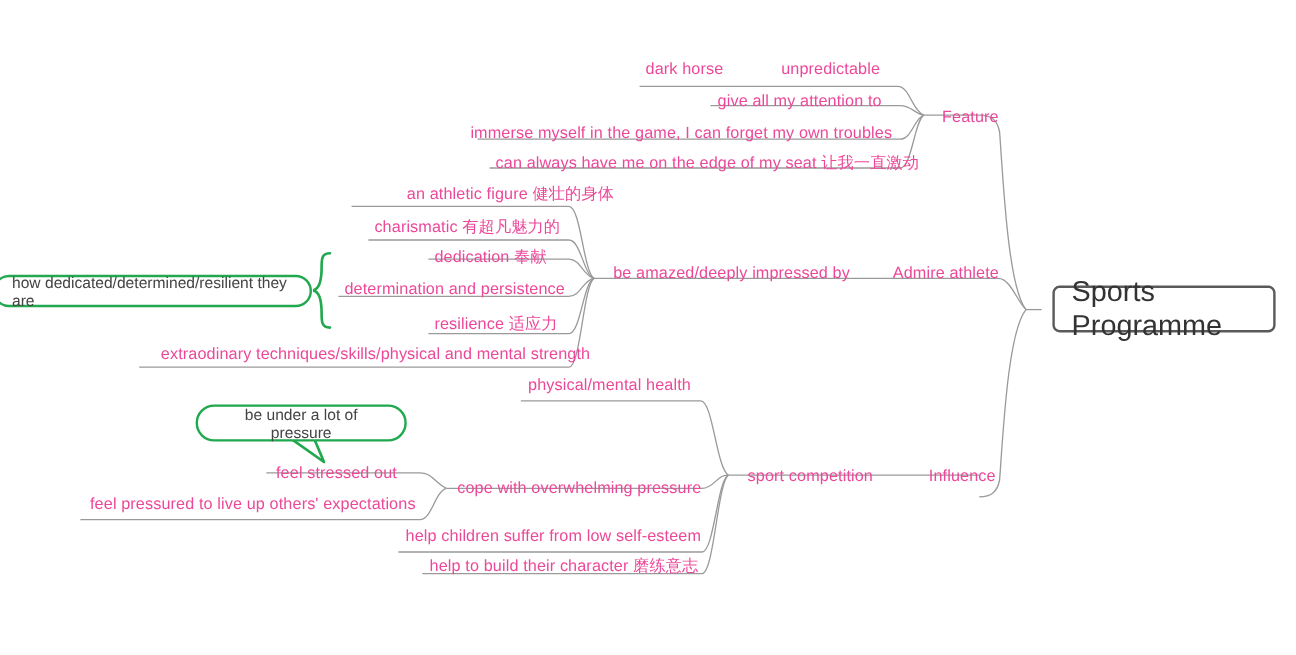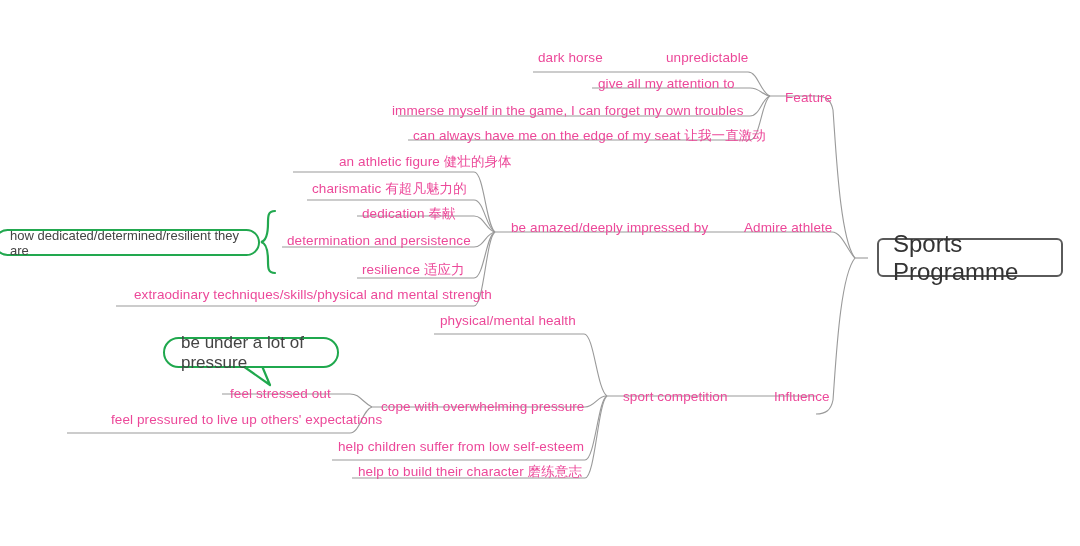--- a/index.html
+++ b/index.html
@@ -17,23 +17,23 @@
         display:flex;align-items:center;justify-content:center;
         padding:0 14px;box-sizing:border-box;}
 
   
   .green-box{position:absolute;border:2px solid #22a84f;border-radius:16px;
              background:#fff;color:#444;font-size:13px;
              display:flex;align-items:center;padding:0 14px;box-sizing:border-box;}
 
   
   .bubble{position:absolute;border:2.2px solid #1fa84d;border-radius:20px;
-          background:#fff;color:#444;font-size:17px;
+          background:#fff;color:#444;font-size:13px;
           display:flex;align-items:center;justify-content:center;
-          padding:0 16px;box-sizing:border-box;}
+          padding:0 16px;box-sizing:border-box;text-align:center;}
 </style>
 </head>
 <body>
 
 <div id="stage">
 
   <svg id="wires" viewBox="0 0 1080 546" xmlns="http://www.w3.org/2000/svg">
     <g fill="none" stroke="#9a9a9a" stroke-width="1.1">
 
       <path d="M868,258 L855,258"></path>
@@ -92,21 +92,21 @@
     <span>Sports Programme</span>
   </div>
 
   <div class="node" style="left:785px;top:90px;">
     <span>Feature</span>
   </div>
 
   <div class="node" style="left:538px;top:50px;">
     <span>dark horse</span>
   </div>
-  <div class="node" style="left:651px;top:50px;margin-left:15px;">
+  <div class="node" style="left:651px;top:50px;">
     <span>unpredictable</span>
   </div>
   <div class="node" style="left:598px;top:76px;">
     <span>give all my attention to</span>
   </div>
   <div class="node" style="left:392px;top:103px;">
     <span>immerse myself in the game, I can forget my own troubles</span>
   </div>
   <div class="node" style="left:413px;top:128px;">
     <span>can always have me on the edge of my seat 让我一直激动</span>
@@ -148,21 +148,21 @@
   <div class="node" style="left:623px;top:389px;">
     <span>sport competition</span>
   </div>
 
   <div class="node" style="left:440px;top:313px;">
     <span>physical/mental health</span>
   </div>
   <div class="node" style="left:230px;top:386px;">
     <span>feel stressed out</span>
   </div>
-  <div class="node" style="left:75px;top:412px;margin-left:36px;">
+  <div class="node" style="left:75px;top:412px;">
     <span>feel pressured to live up others' expectations</span>
   </div>
   <div class="node" style="left:381px;top:399px;">
     <span>cope with overwhelming pressure</span>
   </div>
   <div class="node" style="left:338px;top:439px;">
     <span>help children suffer from low self-esteem</span>
   </div>
   <div class="node" style="left:358px;top:464px;">
     <span>help to build their character 磨练意志</span>

